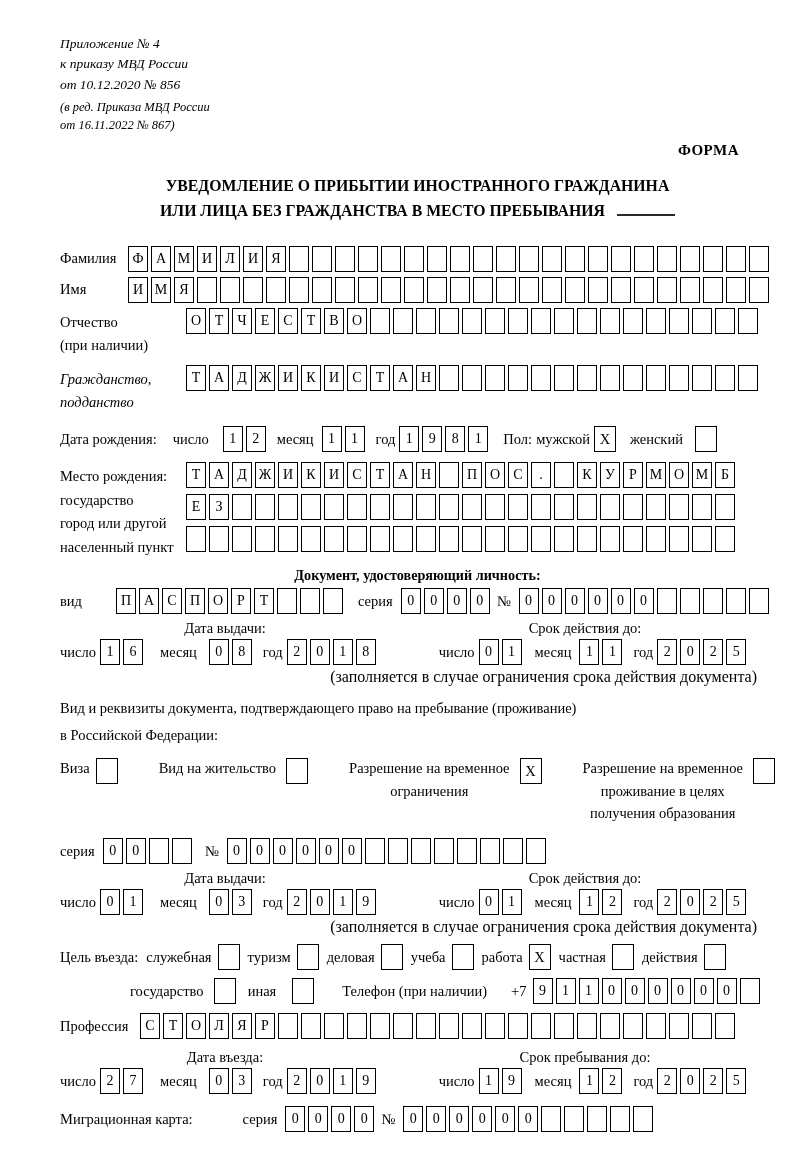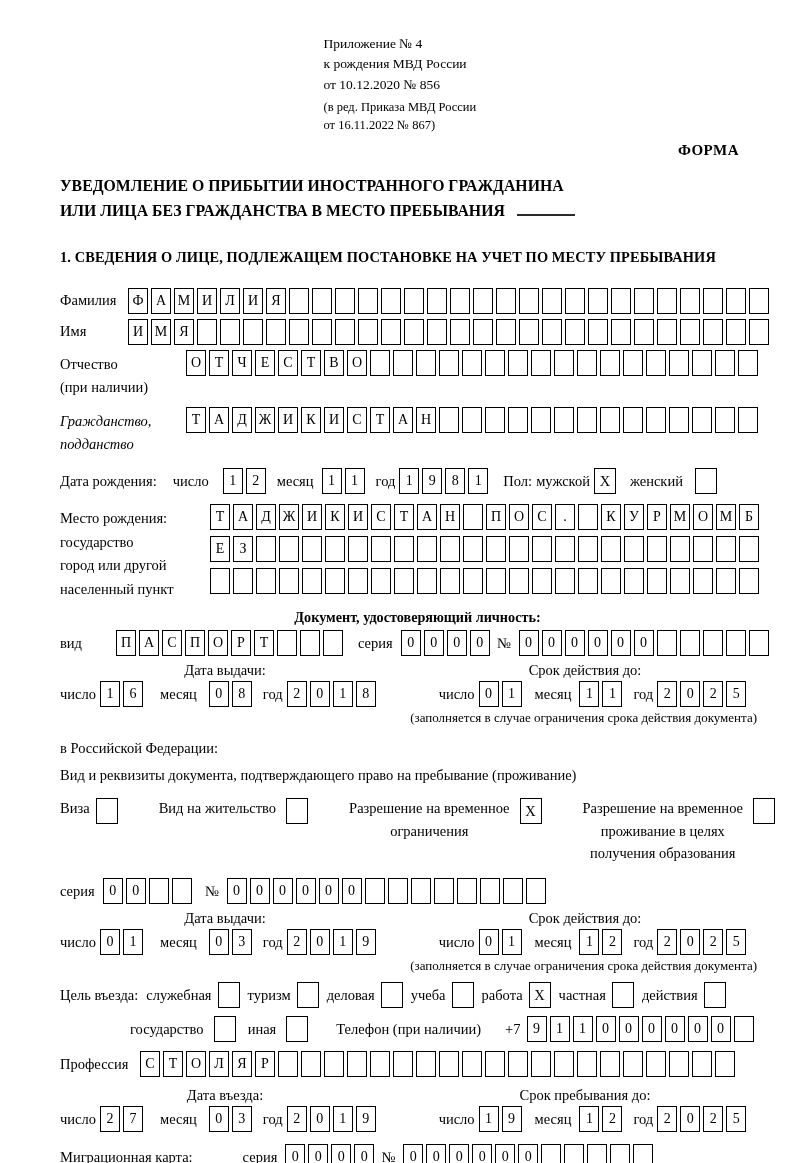--- a/index.html
+++ b/index.html
@@ -1,28 +1,28 @@
 <!DOCTYPE html>
 <html><head>
 <meta charset="utf-8">
 <style>
   html,body{margin:0;padding:0;}
   body{width:800px;height:1163px;background:#ffffff;color:#000;
        font-family:"Liberation Serif", serif; overflow:hidden;}
   .page{box-sizing:border-box;width:800px;height:1163px;padding:34px 25px 8px 60px;}
 
   
-  .hdr{display:flex;justify-content:center;}
+  .hdr{display:flex;justify-content:flex-start;font-style:italic;}
   .hdr-inner{width:188px;font-size:13.5px;line-height:1.5;}
   .hdr-inner .rev{font-size:12.5px;line-height:1.45;}
   .hdr-inner .rev.first{margin-top:3px;}
   .forma{text-align:right;padding-right:36px;font-weight:bold;font-size:15px;margin-top:8px;letter-spacing:0.5px;}
 
   
-  .title{font-weight:bold;font-size:15.8px;line-height:1.6;margin-top:14px;}
+  .title{text-align:center;font-weight:bold;font-size:15.8px;line-height:1.6;margin-top:14px;}
   .uline{display:inline-block;width:58px;border-bottom:2.2px solid #2a2a2a;margin-left:12px;vertical-align:baseline;}
   .sec1{font-weight:bold;font-size:14.4px;margin-top:25px;letter-spacing:0.1px;}
 
   
   .row{display:flex;align-items:flex-start;margin-top:5px;}
   .lbl{font-size:14.5px;padding-top:4px;flex:0 0 auto;}
   .lblcol{font-size:14.5px;line-height:1.62;flex:0 0 auto;}
   .boxes{display:flex;flex-wrap:nowrap;flex:0 0 auto;}
   .box{box-sizing:border-box;flex:0 0 auto;width:20px;height:26px;border:1.6px solid #000;
        margin-right:3px;display:flex;align-items:center;justify-content:center;font-size:14px;}
@@ -30,50 +30,49 @@
        align-items:center;justify-content:center;font-size:14.5px;}
   .inline{display:flex;align-items:center;font-size:14.5px;flex-wrap:nowrap;}
   .inline > *{margin-right:8px;flex:0 0 auto;}
   .mb6{margin-bottom:6px;}
 
   
   .doc-head{text-align:center;font-weight:bold;font-size:14.2px;margin-top:8px;}
   .dcap-row{display:flex;font-size:14.5px;margin-top:6px;}
   .dcap-l{width:330px;text-align:center;}
   .dcap-r{width:300px;text-align:center;margin-left:45px;}
-  .foot{font-size:13px;text-align:right;padding-right:18px;margin-top:3px;}
+  .foot{font-size:16px;text-align:right;padding-right:18px;margin-top:3px;}
 
   
   .opts-row{display:flex;justify-content:space-between;align-items:flex-start;margin-top:8px;font-size:14.5px;}
   .opt{display:flex;align-items:flex-start;}
   .optlines{text-align:center;line-height:1.55;margin-right:10px;}
   .opt .cbx{margin-top:1px;}
 </style>
 </head>
 <body>
 
 <div class="page">
 
   <div class="hdr">
     <div class="hdr-inner">
       <div>Приложение № 4</div>
-      <div>к рождения МВД России</div>
+      <div>к приказу МВД России</div>
       <div>от 10.12.2020 № 856</div>
       <div class="rev first">(в ред. Приказа МВД России</div>
       <div class="rev">от 16.11.2022 № 867)</div>
     </div>
   </div>
   <div class="forma">ФОРМА</div>
 
   <div class="title">
     <div>УВЕДОМЛЕНИЕ О ПРИБЫТИИ ИНОСТРАННОГО ГРАЖДАНИНА</div>
     <div><span>ИЛИ ЛИЦА БЕЗ ГРАЖДАНСТВА В МЕСТО ПРЕБЫВАНИЯ</span><span class="uline"></span></div>
   </div>
 
-  <div class="sec1">1. СВЕДЕНИЯ О ЛИЦЕ, ПОДЛЕЖАЩЕМ ПОСТАНОВКЕ НА УЧЕТ ПО МЕСТУ ПРЕБЫВАНИЯ</div>
 
   <div class="row" style="margin-top:22px;">
     <div class="lbl" style="width:68px;">Фамилия</div>
     <div class="boxes">
         <span class="box">Ф</span>
         <span class="box">А</span>
         <span class="box">М</span>
         <span class="box">И</span>
         <span class="box">Л</span>
         <span class="box">И</span>
@@ -223,21 +222,21 @@
         <span class="box">8</span>
         <span class="box">1</span>
       </span>
     <span style="margin-left:4px;margin-right:4px;">Пол:</span>
     <span style="margin-right:4px;">мужской</span>
     <span class="cbx" style="margin-right:14px;">X</span>
     <span style="margin-right:12px;">женский</span>
     <span class="cbx"></span>
   </div>
 
-  <div class="row" style="margin-top:10px;gap:24px;">
+  <div class="row" style="margin-top:10px;">
     <div class="lblcol" style="width:126px;padding-top:3px;">
       <div>Место рождения:</div>
       <div>государство</div>
       <div>город или другой</div>
       <div>населенный пункт</div>
     </div>
     <div>
       <div class="boxes mb6">
           <span class="box">Т</span>
           <span class="box">А</span>
@@ -394,22 +393,22 @@
     <span class="boxes">
         <span class="box">2</span>
         <span class="box">0</span>
         <span class="box">2</span>
         <span class="box">5</span>
       </span>
   </div>
   <div class="foot">(заполняется в случае ограничения срока действия документа)</div>
 
   <div style="font-size:14.5px;margin-top:9px;line-height:1.85;">
+    <div>Вид и реквизиты документа, подтверждающего право на пребывание (проживание)</div>
     <div>в Российской Федерации:</div>
-    <div>Вид и реквизиты документа, подтверждающего право на пребывание (проживание)</div>
   </div>
 
   <div class="opts-row">
     <div class="opt">
       <span class="optlines" style="margin-right:6px;">Виза</span>
       <span class="cbx"></span>
     </div>
     <div class="opt">
       <span class="optlines">Вид на жительство</span>
       <span class="cbx"></span>
@@ -514,21 +513,21 @@
     <span class="cbx">X</span>
     <span style="margin-right:6px;">частная</span>
     <span class="cbx"></span>
     <span style="margin-right:6px;">действия</span>
     <span class="cbx"></span>
   </div>
 
   <div class="inline" style="margin-top:8px;padding-left:70px;">
     <span style="margin-right:10px;">государство</span>
     <span class="cbx" style="margin-right:12px;"></span>
-    <span style="margin-right:10px;">иная</span>
+    <span style="margin-right:16px;">иная</span>
     <span class="cbx" style="margin-right:28px;"></span>
     <span style="margin-right:24px;">Телефон (при наличии)</span>
     <span style="margin-right:6px;">+7</span>
     <span class="boxes">
         <span class="box">9</span>
         <span class="box">1</span>
         <span class="box">1</span>
         <span class="box">0</span>
         <span class="box">0</span>
         <span class="box">0</span>

